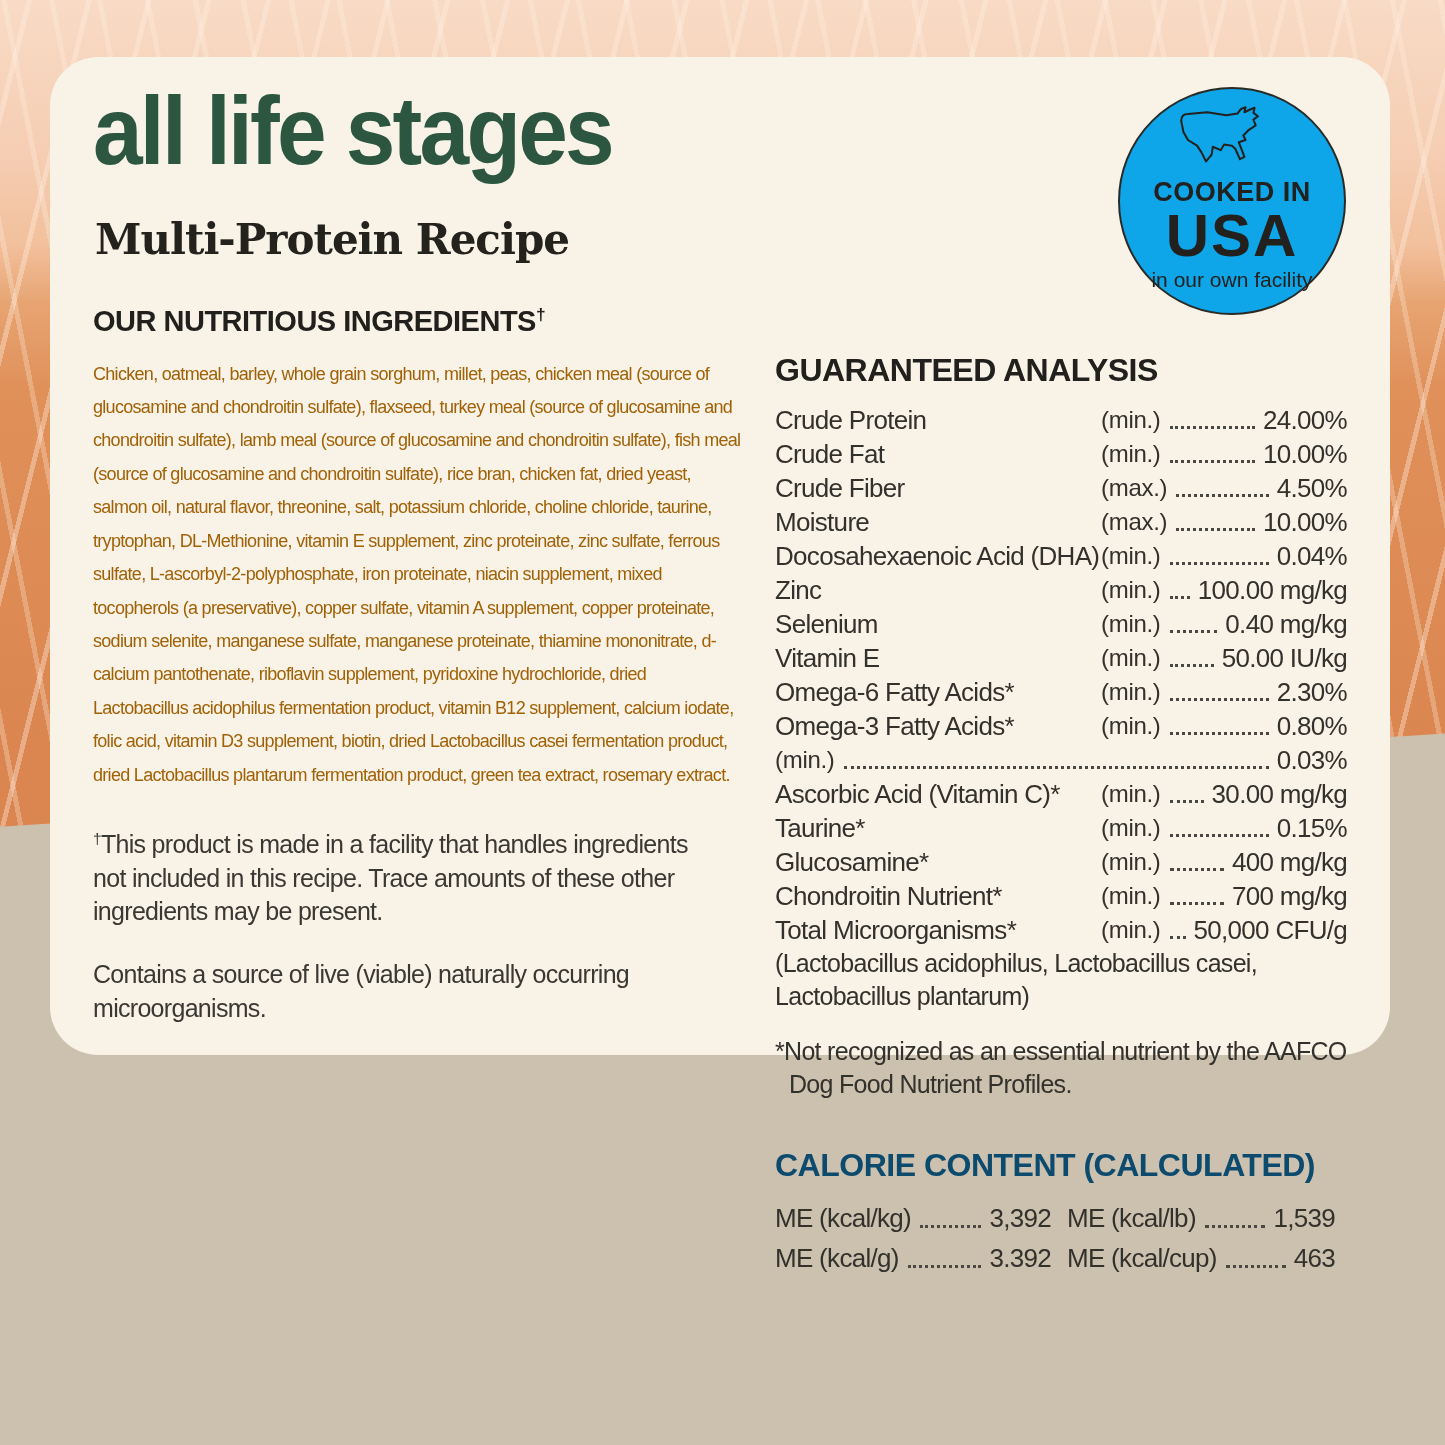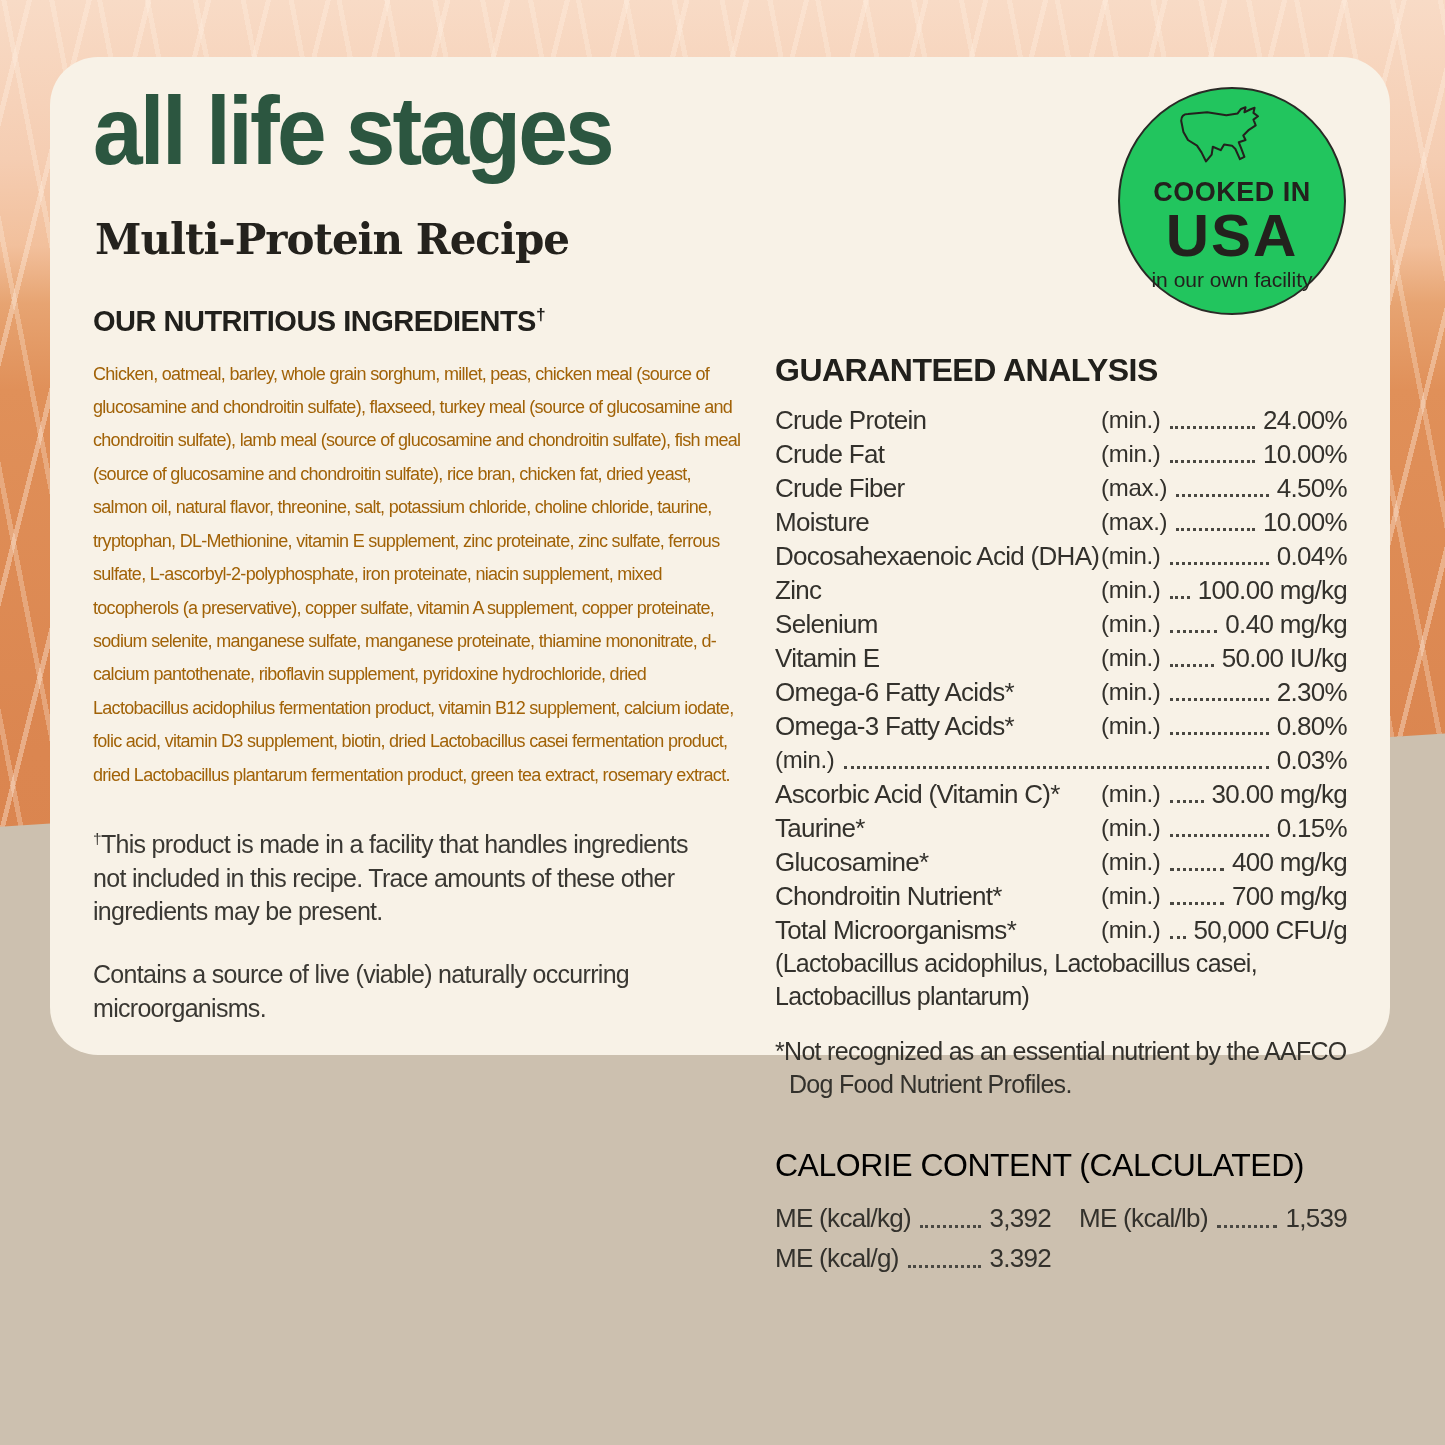--- a/index.html
+++ b/index.html
@@ -20,21 +20,21 @@
         background:#f8f2e7;border-radius:48px;color:#23211d;}
 
   .title{position:absolute;left:43px;top:26px;font-size:96px;font-weight:bold;
          letter-spacing:-3px;color:#2c5640;line-height:1;transform:scaleX(.93);
          transform-origin:left top;white-space:nowrap;}
   .subtitle{position:absolute;left:45px;top:158px;font-family:"DejaVu Serif",serif;
          font-weight:bold;font-size:42px;letter-spacing:-1px;color:#24221d;white-space:nowrap;}
 
   
   .badge{position:absolute;left:1068px;top:30px;width:228px;height:228px;border-radius:50%;
-         border:2px solid #2a2a26;background:#22c55e;display:flex;flex-direction:column;
+         border:2px solid #2a2a26;background:#0ea5e9;display:flex;flex-direction:column;
          align-items:center;justify-content:flex-start;box-sizing:border-box;padding-top:16px;}
   .badge svg{display:block;}
   .badge-l1{font-size:27px;font-weight:bold;letter-spacing:.5px;color:#23211d;margin-top:2px;}
   .badge-l2{font-size:60px;font-weight:bold;letter-spacing:2px;color:#23211d;line-height:1;margin-top:-2px;}
   .badge-l3{font-size:21px;font-weight:normal;color:#23211d;margin-top:2px;}
 
   
   .left-col{position:absolute;left:43px;top:247px;width:648px;}
   .ing-heading{font-size:29px;font-weight:bold;letter-spacing:-.5px;color:#21201c;}
   .ing-heading sup{font-size:60%;}
@@ -52,22 +52,22 @@
                white-space:nowrap;line-height:34px;}
   .ga-basis{flex:0 0 auto;font-size:24px;letter-spacing:-.3px;color:#33312c;line-height:34px;}
   .leader{flex:1 1 auto;min-width:14px;border-bottom:3px dotted #4a4842;
           margin:0 8px 8px 9px;}
   .ga-value{flex:0 0 auto;font-size:26px;letter-spacing:-.7px;color:#33312c;
             line-height:34px;white-space:nowrap;}
   .ga-paren{font-size:25px;line-height:33px;letter-spacing:-.7px;color:#33312c;}
   .ga-note{margin-top:22px;font-size:25px;line-height:33px;letter-spacing:-.7px;color:#33312c;
            padding-left:14px;text-indent:-14px;}
 
-  .cal-heading{margin-top:46px;font-size:32px;font-weight:normal;letter-spacing:-.5px;color:#000000;}
-  .cal-grid{margin-top:14px;display:grid;grid-template-columns:276px 268px;column-gap:28px;}
+  .cal-heading{margin-top:46px;font-size:32px;font-weight:bold;letter-spacing:-.5px;color:#0c4a6e;}
+  .cal-grid{margin-top:14px;display:grid;grid-template-columns:276px 268px;column-gap:16px;}
   .cal-col .ga-row{height:40px;}
   .cal-label{flex:0 0 auto;font-size:26px;letter-spacing:-.7px;color:#33312c;line-height:40px;white-space:nowrap;}
   .cal-col .leader{margin-bottom:10px;}
   .cal-value{flex:0 0 auto;font-size:26px;letter-spacing:-.7px;color:#33312c;line-height:40px;}
 </style>
 </head>
 <body>
 
 <div class="page">
   <div class="bg-photo"></div>
@@ -209,18 +209,23 @@
               <span class="leader"></span>
               <span class="cal-value">3.392</span>
             </div>
           </div>
         <div class="cal-col" id="cal-col-right">
             <div class="ga-row">
               <span class="cal-label">ME (kcal/lb)</span>
               <span class="leader"></span>
               <span class="cal-value">1,539</span>
             </div>
+            <div class="ga-row">
+              <span class="cal-label">ME (kcal/cup)</span>
+              <span class="leader"></span>
+              <span class="cal-value">463</span>
+            </div>
           </div>
       </div>
     </div>
 
   </div>
 </div>
 
 </body></html>

